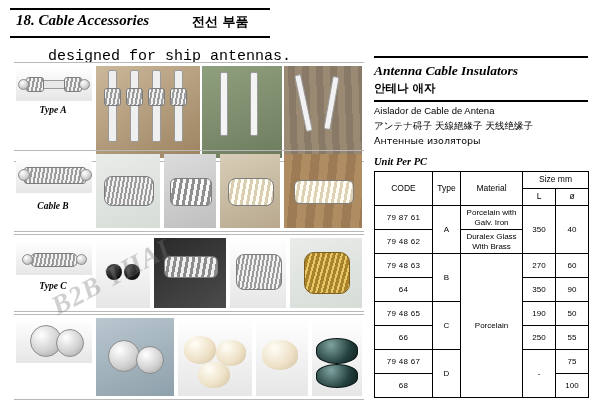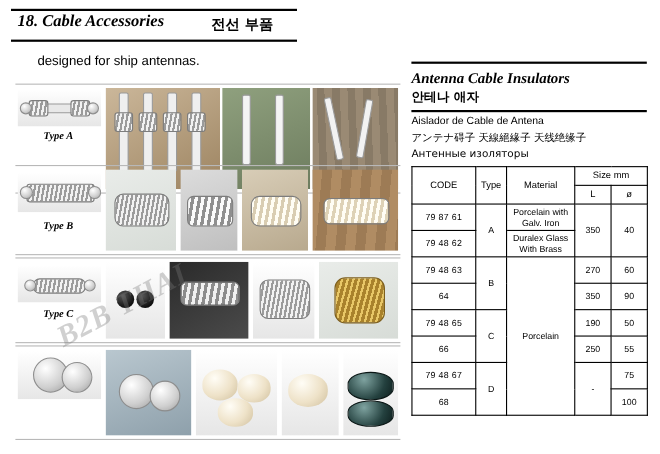--- a/index.html
+++ b/index.html
@@ -62,44 +62,44 @@
     top: 5px;
     font-family: "DejaVu Sans", sans-serif;
     font-weight: bold;
     font-size: 13px;
     color: #000;
     white-space: nowrap;
   }
 
   .subtitle {
     position: absolute;
-    left: 34px;
+    left: 48px;
     top: 48px;
-    font-family: Liberation Sans, sans-serif;
-    font-size: 12px;
+    font-family: Liberation Mono, monospace;
+    font-size: 15px;
     color: #000;
   }
 
   
   .left-panel {
     position: absolute;
     left: 14px;
     top: 62px;
     width: 350px;
     height: 338px;
   }
   .photo-row {
     position: absolute;
     left: 0;
     width: 350px;
     border-top: 1px solid #b8b8b8;
     border-bottom: 1px solid #b8b8b8;
     box-sizing: border-box;
   }
-  .row-a { top: 14px; height: 100px; }
+  .row-a { top: 0; height: 100px; }
   .row-b { top: 88px; height: 82px; }
   .row-c { top: 172px; height: 78px; }
   .row-d { top: 252px; height: 86px; }
 
   .type-label {
     position: absolute;
     font-family: "Liberation Serif", serif;
     font-weight: bold;
     font-style: italic;
     font-size: 9.5px;
@@ -315,21 +315,21 @@
         <div class="rod" style="left:48px; top:6px; width:6px; height:62px; background:#f4f4f4;"></div>
       </div>
       <div class="cell" style="left:270px; width:78px;">
         <div class="ph ph-deck"></div>
         <div class="rod" style="left:16px; top:8px; width:5px; height:56px; background:#f2f2f2; transform:rotate(-12deg);"></div>
         <div class="rod" style="left:44px; top:10px; width:5px; height:52px; background:#f2f2f2; transform:rotate(10deg);"></div>
       </div>
     </div>
 
     <div class="photo-row row-b">
-      <div class="type-label" style="top:50px;">Type B</div>
+      <div class="type-label" style="top:50px;">Cable B</div>
       <div class="cell" style="left:2px; width:76px; top:6px; height:36px;">
         <div class="ph ph-white"></div>
         <div class="spring" style="left:8px; top:10px; width:60px; height:15px;"></div>
         <div class="knob" style="left:2px; top:12px; width:10px; height:10px;"></div>
         <div class="knob" style="left:64px; top:12px; width:10px; height:10px;"></div>
       </div>
       <div class="cell" style="left:82px; width:64px;">
         <div class="ph ph-pale"></div>
         <div class="spring" style="left:8px; top:22px; width:48px; height:28px; border-radius:8px;"></div>
       </div>
@@ -408,20 +408,21 @@
   <div class="watermark">B2B THAI</div>
 
   <div class="right-panel">
     <div class="rule"></div>
     <div class="prod-title">Antenna Cable Insulators</div>
     <div class="prod-title-kr">안테나 애자</div>
     <div class="rule"></div>
     <div class="prod-sub">Aislador de Cable de Antena</div>
     <div class="prod-sub-cjk">アンテナ碍子  天線絕緣子  天线绝缘子</div>
     <div class="prod-sub-cjk">Антенные изоляторы</div>
+    <div class="unit-per">Unit Per PC</div>
 
     <table class="spec">
       <colgroup>
         <col style="width:58px">
         <col style="width:28px">
         <col style="width:62px">
         <col style="width:33px">
         <col style="width:33px">
       </colgroup>
       <thead>

